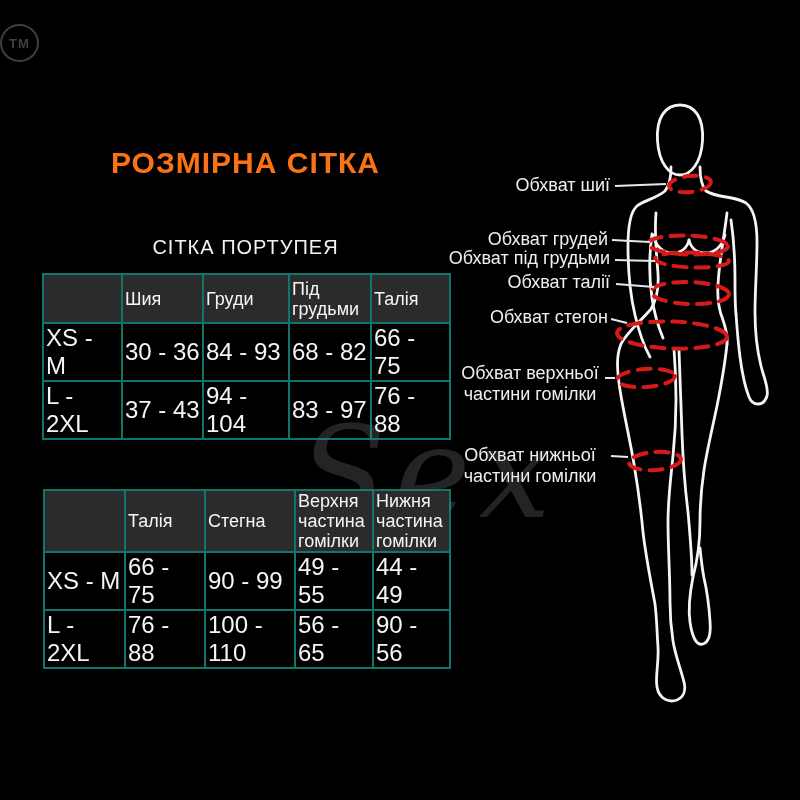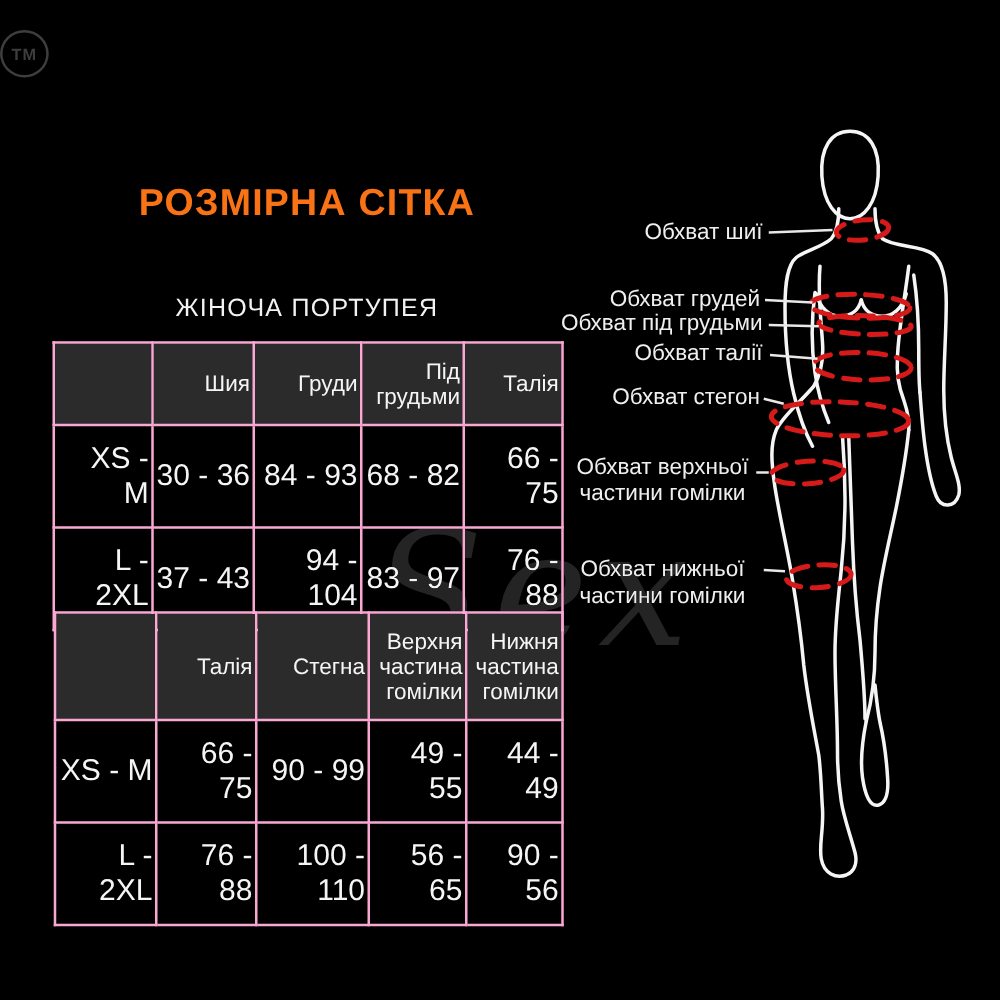--- a/index.html
+++ b/index.html
@@ -7,22 +7,22 @@
           font-family:"Liberation Sans", sans-serif;color:#f5f5f5;}
   .abs{position:absolute;}
   
   #main-title{left:42px;top:146px;width:407px;text-align:center;
               font-size:30px;font-weight:bold;letter-spacing:1px;color:#f97316;}
   .table-title{width:407px;text-align:center;font-size:20px;letter-spacing:1px;color:#f2f2f2;}
   #t1-title{left:42px;top:236px;}
   #t2-title{left:42px;top:455px;}
   
   table.size-table{border-collapse:collapse;table-layout:fixed;background:transparent;}
-  table.size-table td{border:2px solid #f9a8d4;text-align:right;vertical-align:middle;
-                      color:#f5f5f5;padding:12px 2px;overflow:hidden;}
+  table.size-table td{border:2px solid #0f766e;text-align:left;vertical-align:middle;
+                      color:#f5f5f5;padding:0 2px;overflow:hidden;}
   table.size-table tr.hdr td{background:#2b2b2b;font-size:18px;line-height:20px;}
   table.size-table tr.dat td{font-size:24px;}
   #table1{left:42px;top:273px;}
   #table2{left:43px;top:489px;}
   
   .mlabel{color:#efefef;font-size:18px;line-height:21px;white-space:nowrap;text-align:right;}
   .mlabel.twoline{white-space:normal;text-align:center;}
   
   #watermark{left:0;top:0;width:800px;height:800px;mix-blend-mode:lighten;
              pointer-events:none;z-index:50;}
@@ -36,21 +36,21 @@
          font-size:13px;font-weight:bold;color:#3e3e3e;letter-spacing:1px;margin-top:24px;}
   svg{display:block;}
 </style>
 </head>
 <body>
 
 <div id="canvas">
 
   <div class="abs" id="main-title">РОЗМІРНА СІТКА</div>
 
-  <div class="abs table-title" id="t1-title">ЖІНОЧА ПОРТУПЕЯ</div>
+  <div class="abs table-title" id="t1-title">СІТКА ПОРТУПЕЯ</div>
 
   <table class="abs size-table" id="table1">
     <colgroup>
         <col style="width:79px">
         <col style="width:81px">
         <col style="width:86px">
         <col style="width:82px">
         <col style="width:79px">
       </colgroup>
     <tbody>

